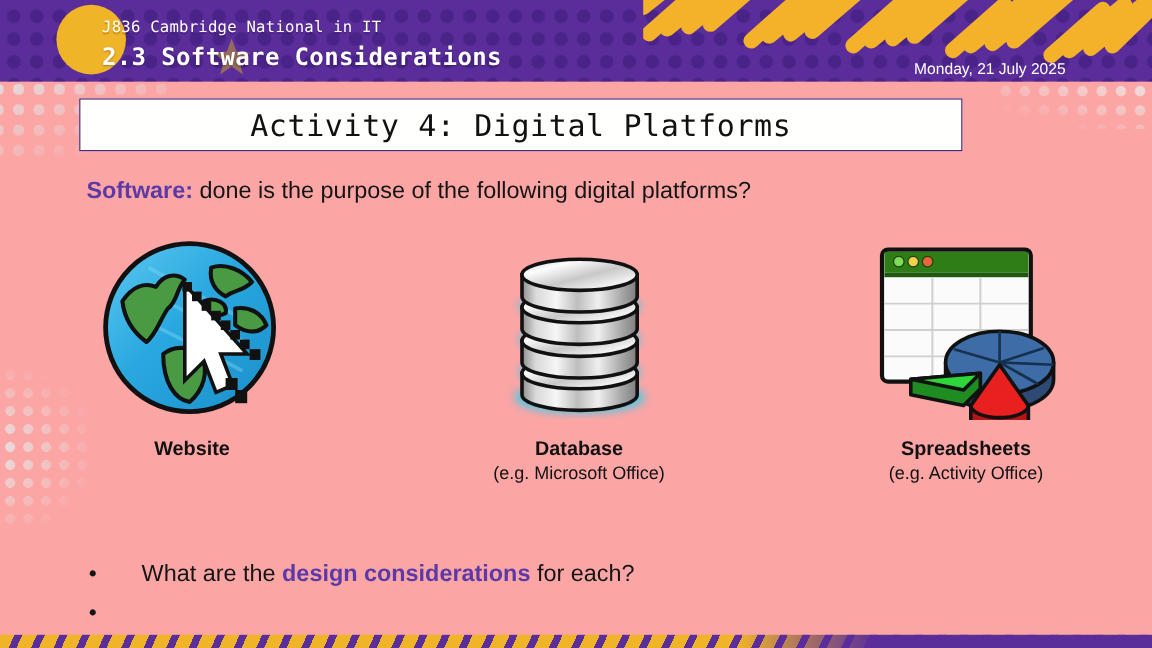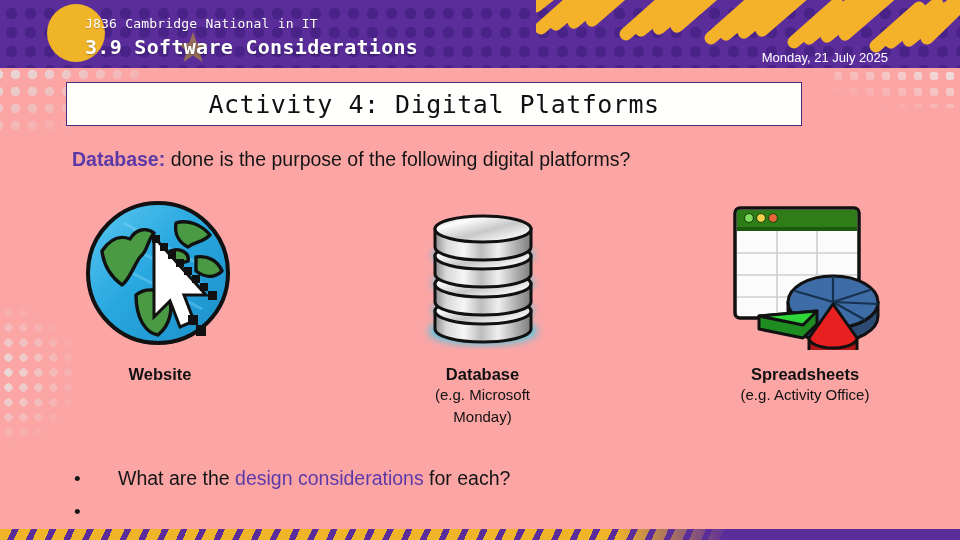--- a/index.html
+++ b/index.html
@@ -113,21 +113,21 @@
     line-height:22px;max-width:150px;
   }
 
   
   .bullets{position:absolute;left:66px;top:462px;width:820px;}
   .bullet{
     display:flex;align-items:flex-start;font-size:19.5px;color:#151515;
     line-height:33px;
   }
   .bullet-dot{width:44px;flex:none;text-align:left;padding-left:8px;font-size:19px;}
-  .accent{color:#5b3aa8;font-weight:normal;}
+  .accent{color:#5b3aa8;font-weight:bold;}
 
   
   .bottom-stripes{
     position:absolute;left:0;bottom:0;width:960px;height:11px;
     background:repeating-linear-gradient(115deg,
       #f0b429 0px, #f0b429 11px,
       #5b2d9b 11px, #5b2d9b 17px);
   }
   .bottom-stripes.right-solid{
     background:
@@ -164,31 +164,31 @@
           <path d="M175 62 L218 24 L190 58 L236 20 L208 56 L254 18 L226 54 L270 16"></path>
           <path d="M258 66 L301 28 L273 62 L319 24 L291 60 L337 22 L309 58 L353 20"></path>
           <path d="M340 70 L383 32 L355 66 L401 28 L373 64 L419 26 L391 62 L430 24"></path>
           <path d="M0 30 L30 6"></path>
         </g>
       </svg>
     </div>
 
     <div class="hdr-text">
       <div class="hdr-course">J836 Cambridge National in IT</div>
-      <div class="hdr-title">3.9 Software Considerations</div>
+      <div class="hdr-title">2.3 Software Considerations</div>
     </div>
     <div class="hdr-date">Monday, 21 July 2025</div>
   </div>
 
   <div class="title-box">
     <div class="title-box-text">Activity 4: Digital Platforms</div>
   </div>
 
   <div class="research-line">
-    <span class="research-lead">Database:</span><span class="research-rest"> done is the purpose of the following digital platforms?</span>
+    <span class="research-lead">Software:</span><span class="research-rest"> done is the purpose of the following digital platforms?</span>
   </div>
 
   <div class="icon-row">
 
     <div class="icon-cell">
       <div class="icon-art">
         <svg width="152" height="150" viewBox="0 0 152 150">
           <defs>
             <linearGradient id="ocean" x1="0" y1="0" x2="1" y2="1">
               <stop offset="0%" stop-color="#5cc8f0"></stop>
@@ -273,21 +273,21 @@
             <path d="M22 85 L22 103 A48 13 0 0 0 118 103 L118 85 Z" fill="url(#chrome)"></path>
             <ellipse cx="70" cy="85" rx="48" ry="13" fill="url(#chromeTop)"></ellipse>
             <path d="M22 57 L22 75 A48 13 0 0 0 118 75 L118 57 Z" fill="url(#chrome)"></path>
             <ellipse cx="70" cy="57" rx="48" ry="13" fill="url(#chromeTop)"></ellipse>
             <path d="M22 30 L22 48 A48 13 0 0 0 118 48 L118 30 Z" fill="url(#chrome)"></path>
             <ellipse cx="70" cy="30" rx="48" ry="13" fill="url(#chromeTop)"></ellipse>
           </g>
         </svg>
       </div>
       <div class="icon-label">Database</div>
-      <div class="icon-sub">(e.g. Microsoft Monday)</div>
+      <div class="icon-sub">(e.g. Microsoft Office)</div>
     </div>
 
 
     <div class="icon-cell">
       <div class="icon-art">
         <svg width="160" height="152" viewBox="0 0 160 152">
 
           <rect x="10" y="10" width="124" height="110" rx="5" fill="#fbfbfb" stroke="#111" stroke-width="3.5"></rect>
           <rect x="12" y="12" width="120" height="17" fill="#2e7d16"></rect>
           <rect x="12" y="29" width="120" height="4" fill="#1d5a0d"></rect>

